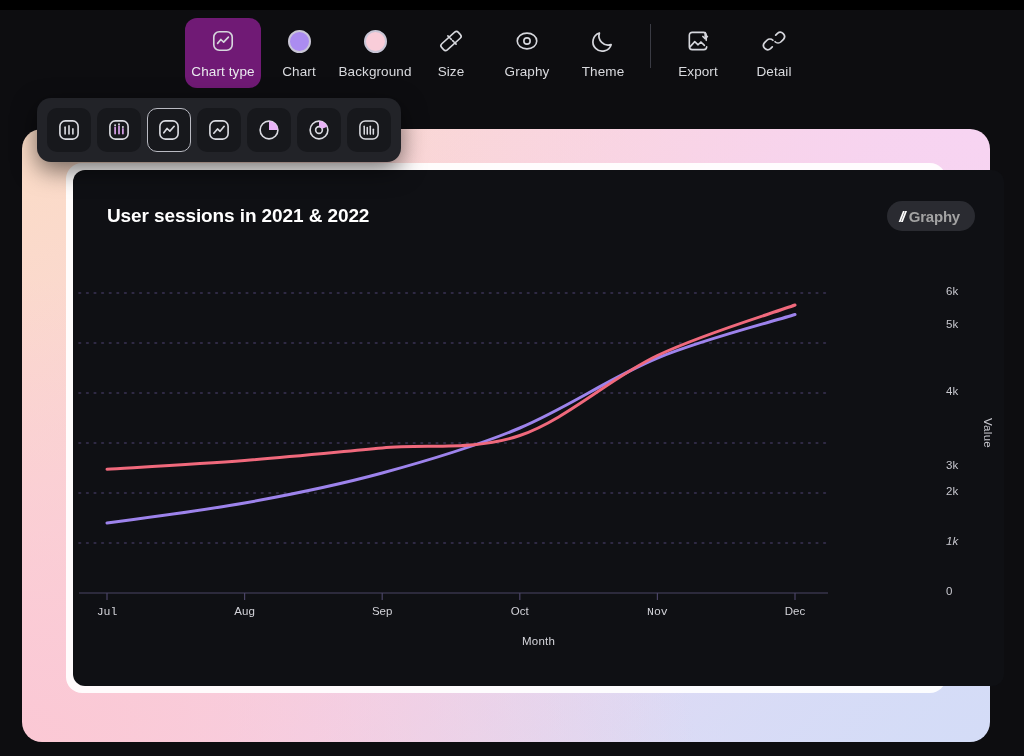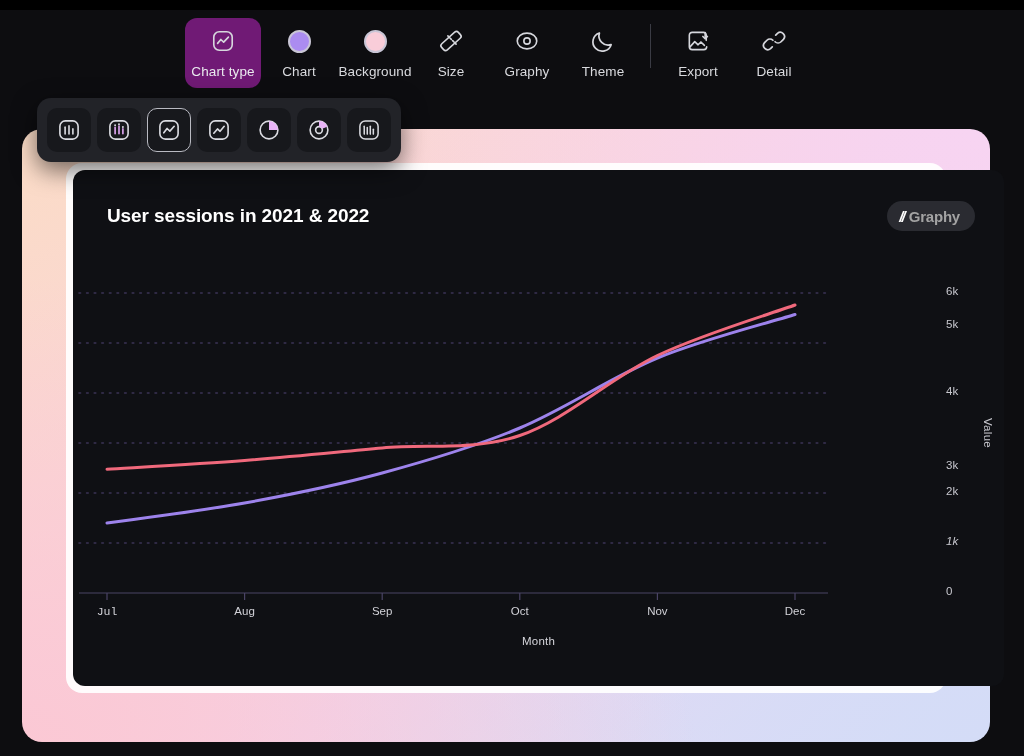--- a/index.html
+++ b/index.html
@@ -381,19 +381,19 @@
       <div class="ytick" style="top: 265px; margin-top: 24px;">3k</div>
       <div class="ytick" style="top: 215px;">4k</div>
       <div class="ytick" style="top: 148px;">5k</div>
       <div class="ytick" style="top: 115px;">6k</div>
     </div>
   <div id="xtick-host">
       <div class="xtick" style="left: 12px; top: 435px; font-family: Liberation Mono, monospace;">Jul</div>
       <div class="xtick" style="left: 149.6px; top: 435px;">Aug</div>
       <div class="xtick" style="left: 287.2px; top: 435px;">Sep</div>
       <div class="xtick" style="left: 424.8px; top: 435px;">Oct</div>
-      <div class="xtick" style="left: 562.4px; top: 435px;">Nov</div>
+      <div class="xtick" style="left: 562.4px; top: 435px; font-family: Liberation Mono, monospace;">Nov</div>
       <div class="xtick" style="left: 700px; top: 435px; text-align: center;">Dec</div>
     </div>
 
   <div class="ylabel">Value</div>
   <div class="xlabel">Month</div>
 </div>
 
 </body></html>

